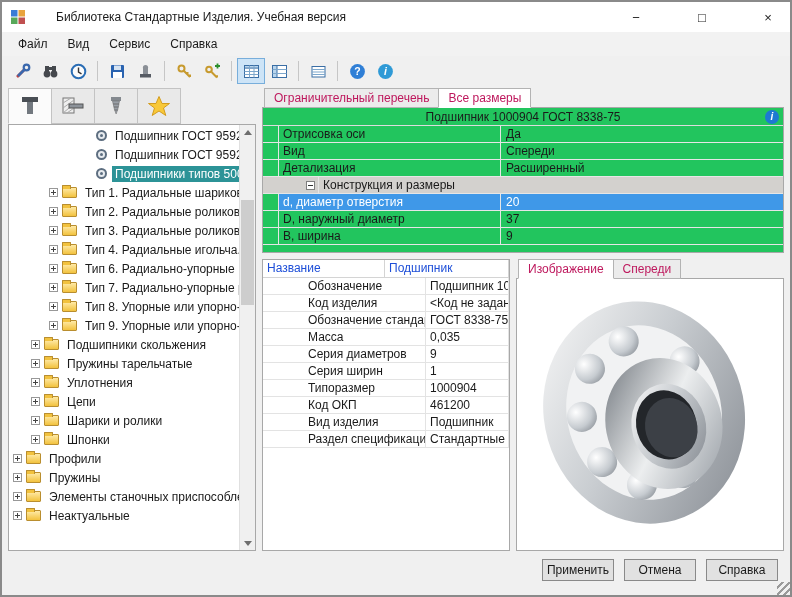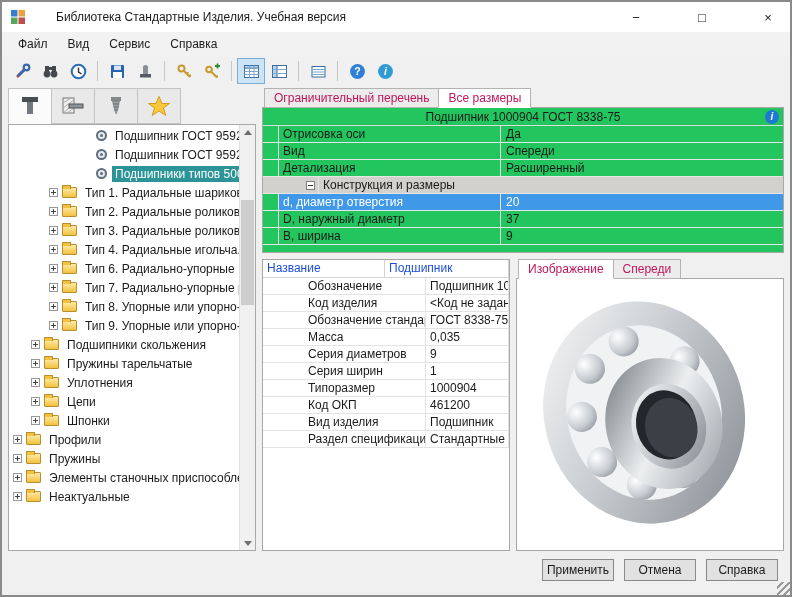--- a/index.html
+++ b/index.html
@@ -329,20 +329,25 @@
               <span class="node-ico folder"></span>
               <span class="tree-label">Уплотнения</span>
             </div>
 
             <div class="tree-row lvl1">
               <span class="expander plus"></span>
               <span class="node-ico folder"></span>
               <span class="tree-label">Цепи</span>
             </div>
 
+            <div class="tree-row lvl1">
+              <span class="expander plus"></span>
+              <span class="node-ico folder"></span>
+              <span class="tree-label">Шарики и ролики</span>
+            </div>
 
             <div class="tree-row lvl1">
               <span class="expander plus"></span>
               <span class="node-ico folder"></span>
               <span class="tree-label">Шпонки</span>
             </div>
 
             <div class="tree-row lvl0">
               <span class="expander plus"></span>
               <span class="node-ico folder"></span>

